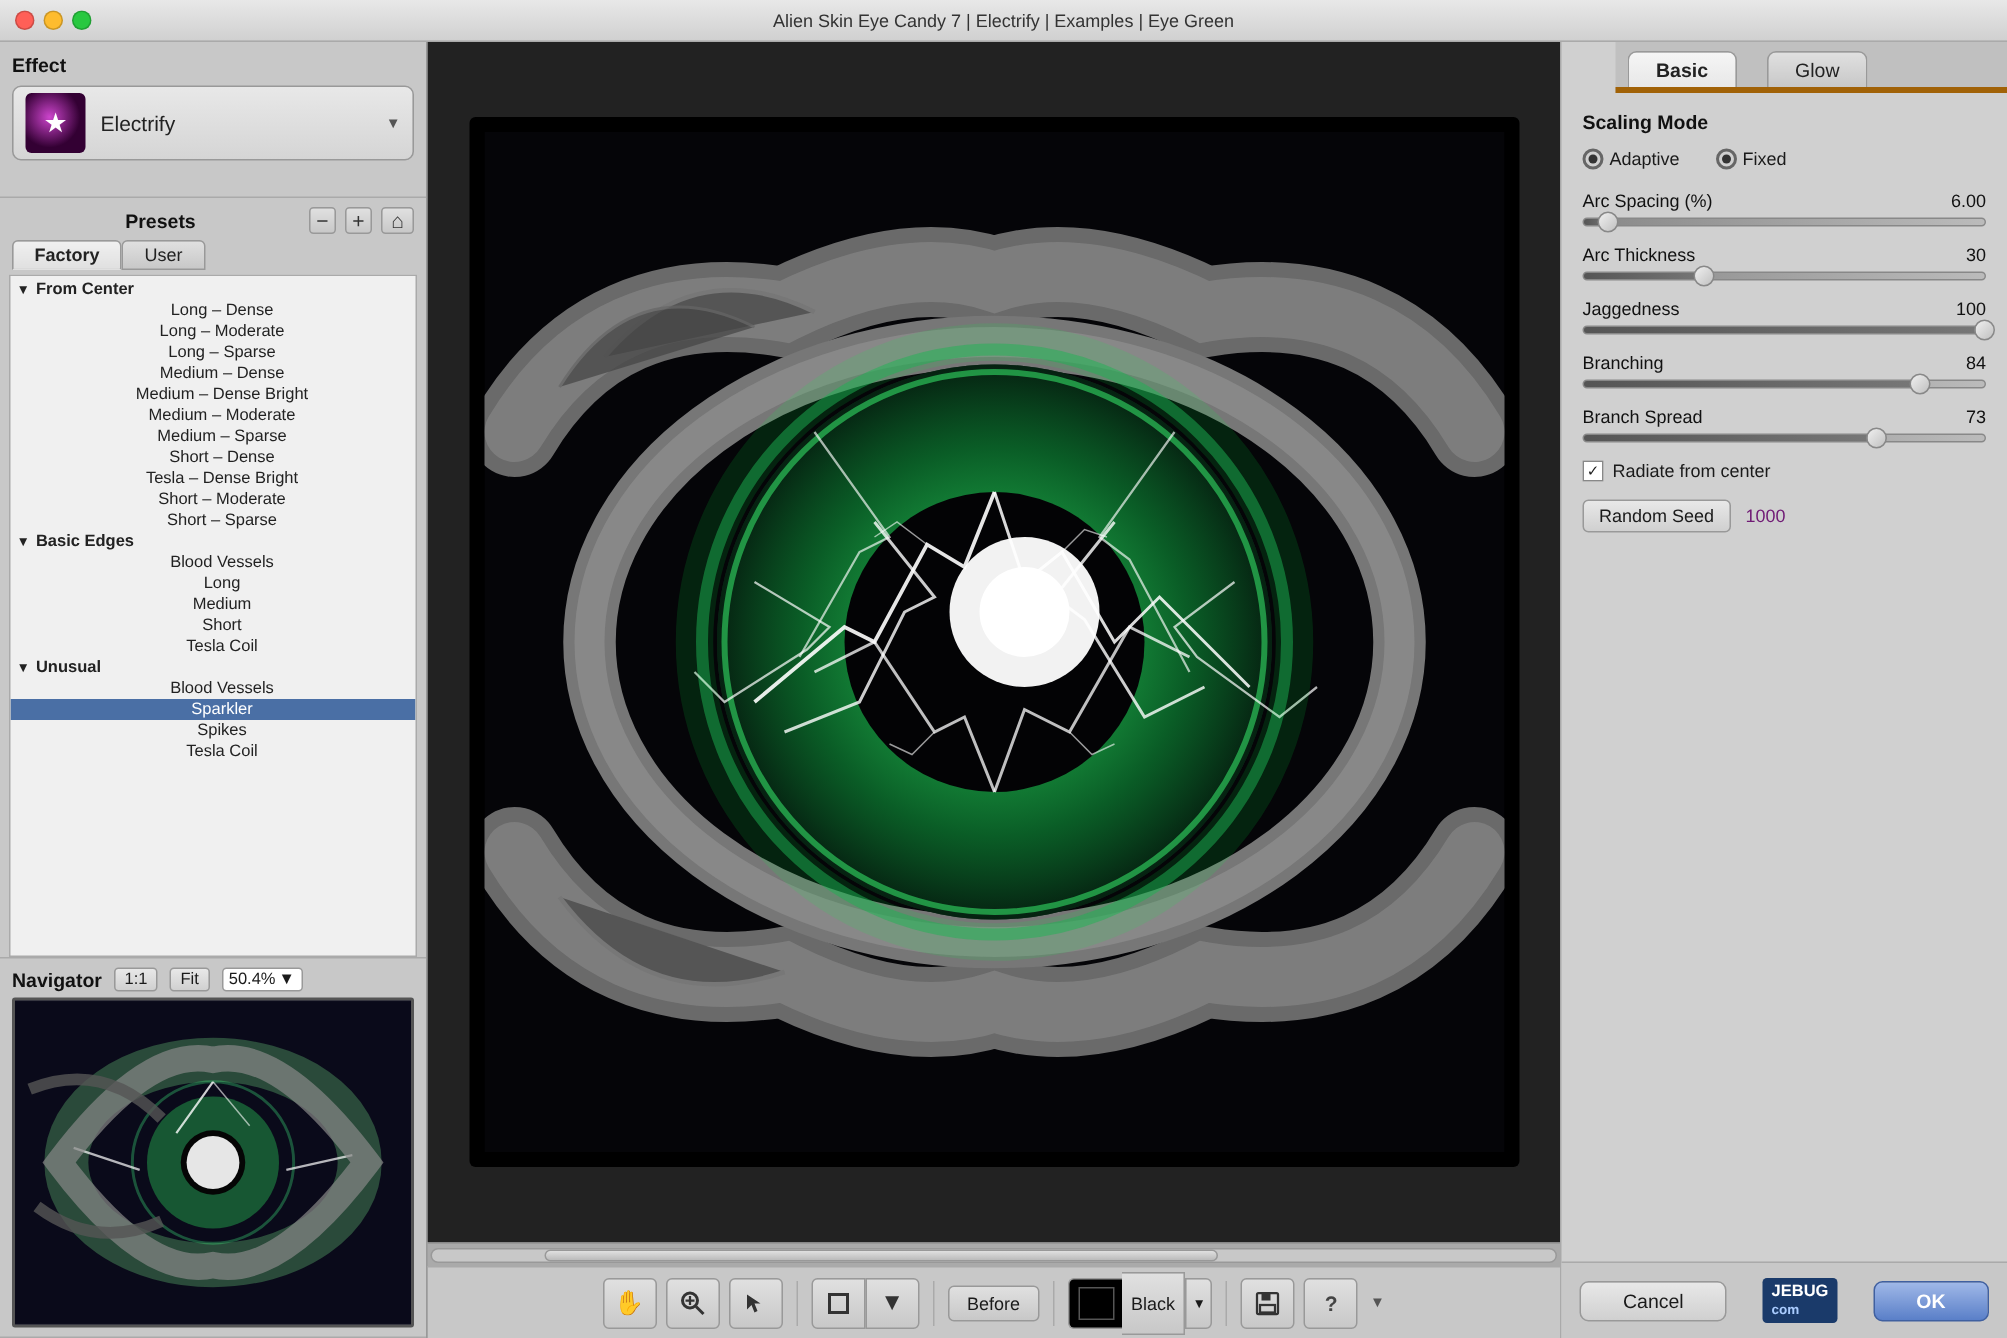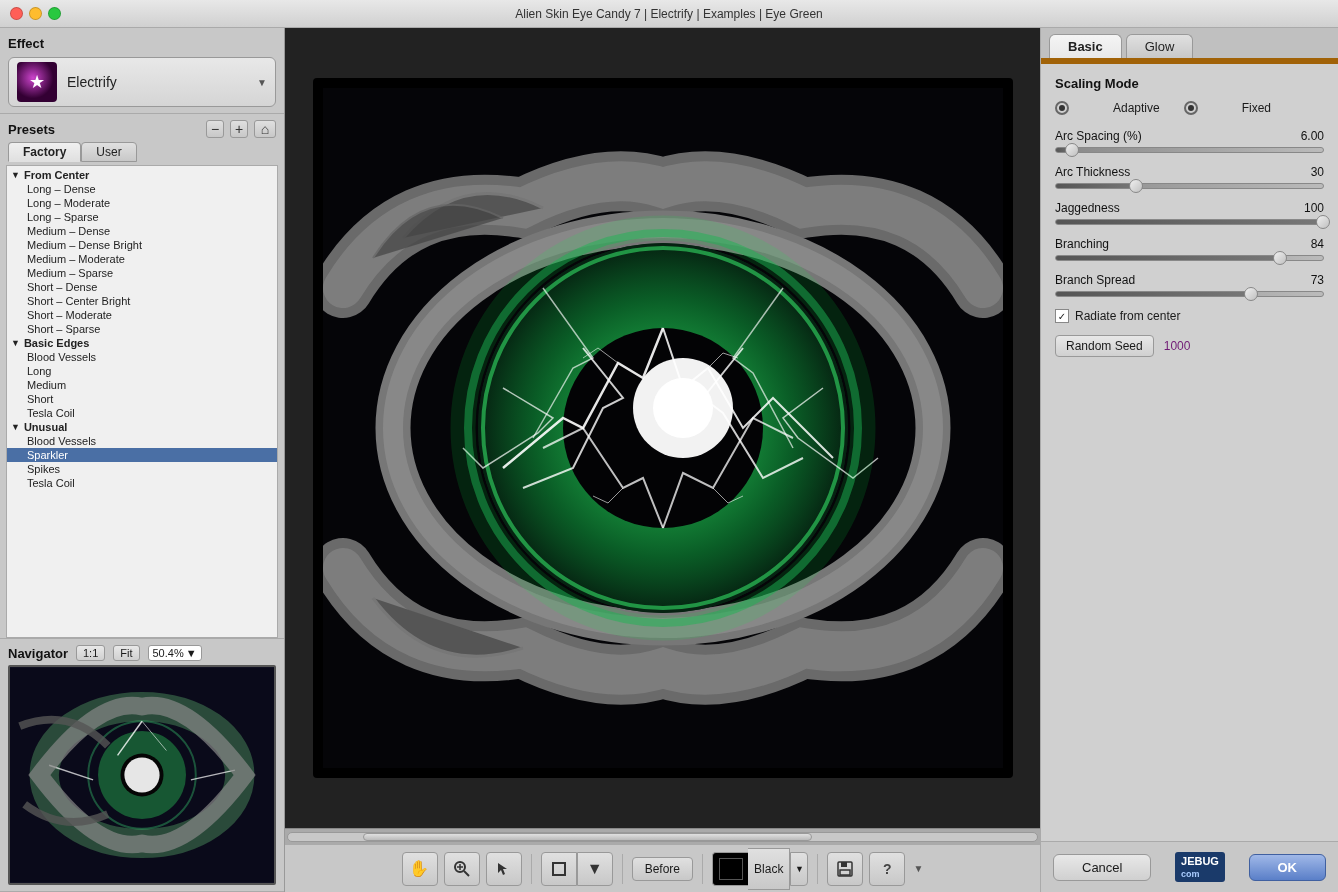--- a/index.html
+++ b/index.html
@@ -57,21 +57,21 @@
       width: 285px;
       background: #c8c8c8;
       border-right: 1px solid #999;
       display: flex;
       flex-direction: column;
       flex-shrink: 0;
     }
 
     
     #effect-section {
-      padding: 8px 8px 6px 8px;
+      padding: 8px 8px 24px 8px;
       border-bottom: 1px solid #aaa;
     }
     #effect-label {
       font-size: 13px;
       font-weight: bold;
       margin-bottom: 6px;
       color: #111;
     }
     #effect-dropdown {
       display: flex;
@@ -107,20 +107,21 @@
       color: #555;
     }
 
     
     #presets-section {
       flex: 1;
       display: flex;
       flex-direction: column;
       overflow: hidden;
       border-bottom: 1px solid #aaa;
+      text-align: center;
     }
     #presets-header {
       display: flex;
       align-items: center;
       padding: 6px 8px 4px 8px;
     }
     #presets-title {
       font-size: 13px;
       font-weight: bold;
       flex: 1;
@@ -393,23 +394,24 @@
       width: 298px;
       background: #d0d0d0;
       border-left: 1px solid #aaa;
       display: flex;
       flex-direction: column;
       flex-shrink: 0;
     }
     #right-tabs {
       display: flex;
       background: #c0c0c0;
-      border-bottom: 6px solid #a16207;
+      border-bottom: 4px solid #a16207;
       padding: 6px 8px 0 8px;
-      gap: 4px;
+      gap: 20px;
+      margin-left: 36px;
     }
     .right-tab {
       padding: 4px 18px;
       background: linear-gradient(to bottom, #e0e0e0, #c8c8c8);
       border: 1px solid #999;
       border-bottom: none;
       border-radius: 6px 6px 0 0;
       cursor: pointer;
       font-size: 13px;
       color: #222;
@@ -452,21 +454,20 @@
       justify-content: center;
     }
     .radio-circle.checked::after {
       content: '';
       width: 6px; height: 6px;
       background: #333;
       border-radius: 50%;
     }
     .radio-label {
       font-size: 12px;
-      margin-left: 40px;
     }
     .slider-row {
       margin-bottom: 12px;
     }
     .slider-label-row {
       display: flex;
       justify-content: space-between;
       align-items: center;
       margin-bottom: 4px;
     }
@@ -621,21 +622,21 @@
           <span>From Center</span>
         </div>
         <div class="preset-item">Long – Dense</div>
         <div class="preset-item">Long – Moderate</div>
         <div class="preset-item">Long – Sparse</div>
         <div class="preset-item">Medium – Dense</div>
         <div class="preset-item">Medium – Dense Bright</div>
         <div class="preset-item">Medium – Moderate</div>
         <div class="preset-item">Medium – Sparse</div>
         <div class="preset-item">Short – Dense</div>
-        <div class="preset-item">Short – Center Bright</div>
+        <div class="preset-item">Tesla – Dense Bright</div>
         <div class="preset-item">Short – Moderate</div>
         <div class="preset-item">Short – Sparse</div>
 
         <div class="preset-group-header">
           <span class="arrow">▼</span>
           <span>Basic Edges</span>
         </div>
         <div class="preset-item">Blood Vessels</div>
         <div class="preset-item">Long</div>
         <div class="preset-item">Medium</div>

